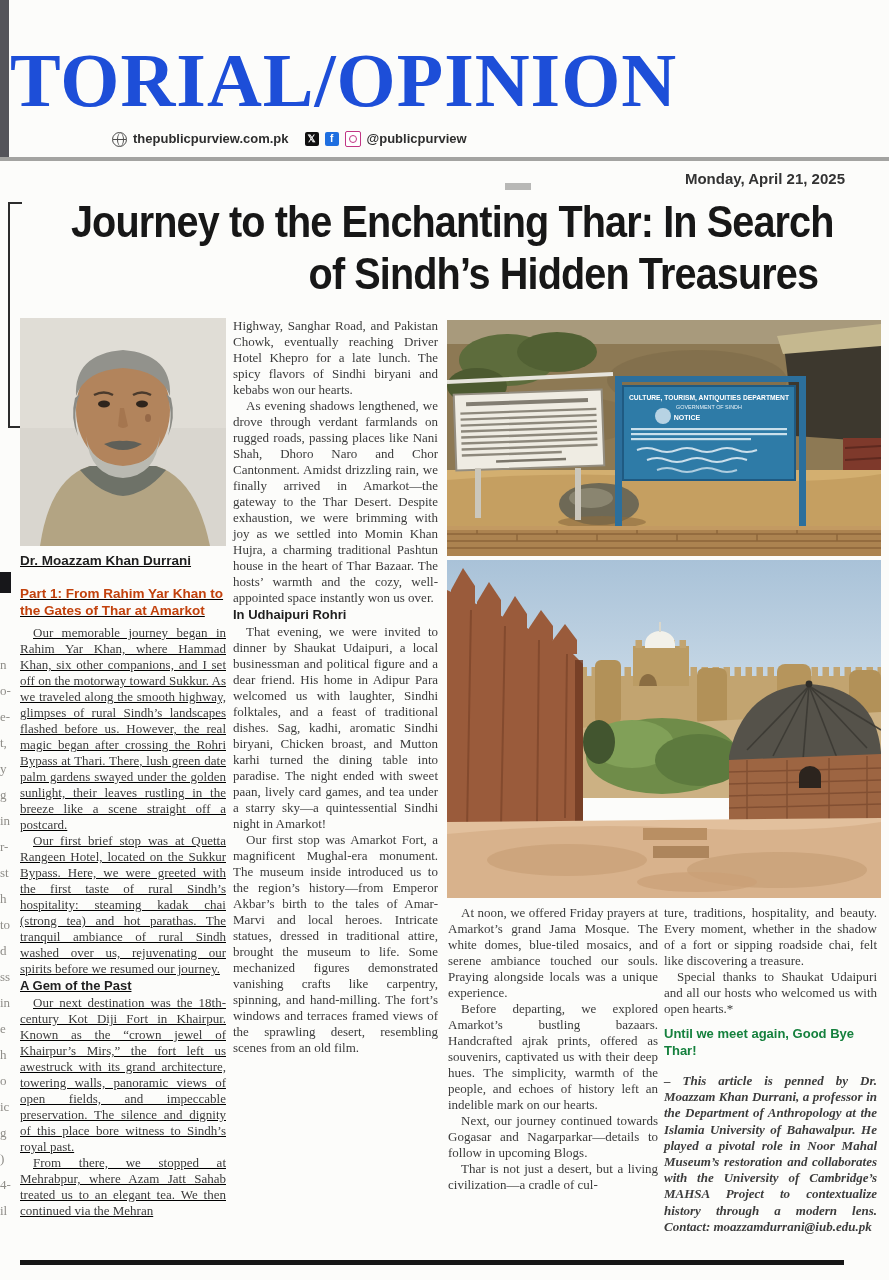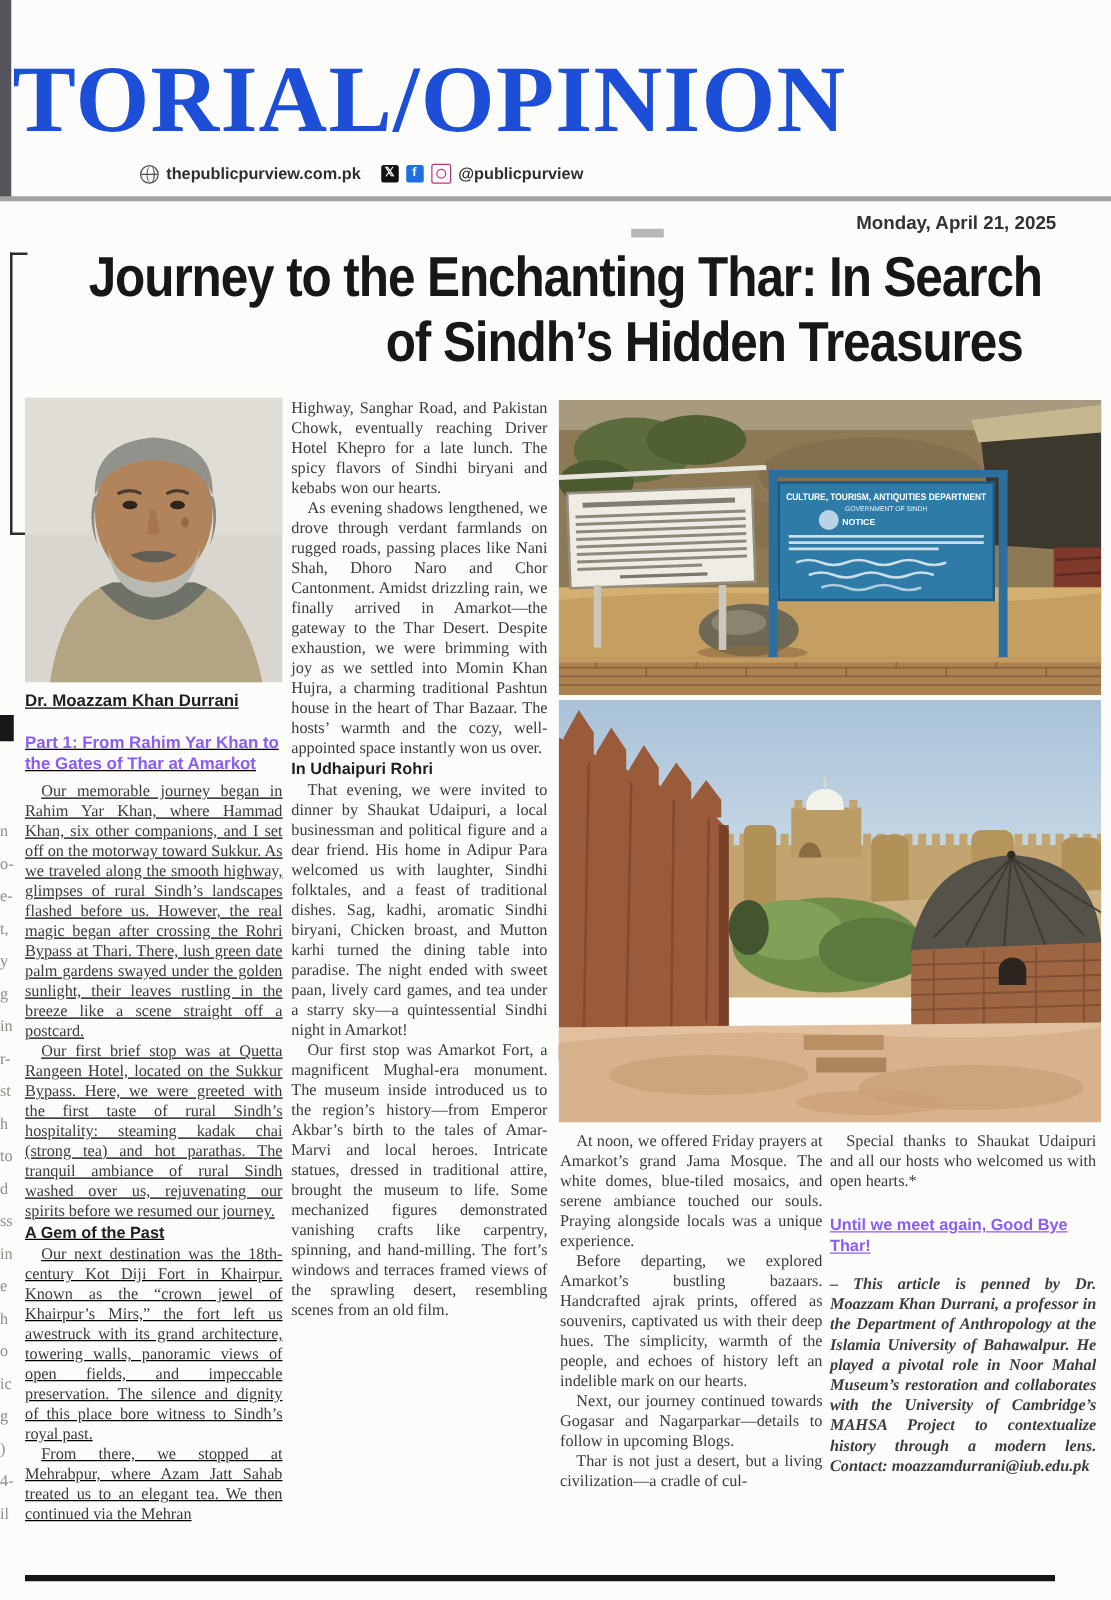--- a/index.html
+++ b/index.html
@@ -41,22 +41,22 @@
   .col{position:absolute;top:318px;}
   .col1{left:20px;width:206px;text-decoration:underline;}
   .col2{left:233px;width:205px;}
   .col3{left:448px;top:905px;width:210px;}
   .col4{left:664px;top:905px;width:213px;}
   .para{font:13px/16px "Liberation Serif",serif;color:#3b3b3b;text-align:justify;
         text-indent:13px;margin:0;}
   .para.flush{text-indent:0;}
   .subhead{font:bold 13px/16px "Liberation Sans",sans-serif;color:#1f1f1f;margin:1px 0 1px 0;}
   .caption{font:bold 13.5px/17px "Liberation Sans",sans-serif;color:#1f1f1f;margin-top:6px;}
-  .part-head{font:bold 13.5px/17px "Liberation Sans",sans-serif;color:#8b5cf6;margin:16px 0 6px 0;}
-  .signoff{font:bold 13px/17px "Liberation Sans",sans-serif;color:#8b5cf6;margin-top:18px;text-decoration:underline;}
+  .part-head{font:bold 13.5px/17px "Liberation Sans",sans-serif;color:#c2410c;margin:16px 0 6px 0;}
+  .signoff{font:bold 13px/17px "Liberation Sans",sans-serif;color:#15803d;margin-top:8px;}
   .bio{font:italic 13px/16.2px "Liberation Serif",serif;font-weight:bold;color:#3d3d3d;
        text-align:justify;margin-top:14px;}
   
   .photo1{position:absolute;left:447px;top:320px;width:434px;height:236px;}
   .photo2{position:absolute;left:447px;top:560px;width:434px;height:338px;}
   .author-photo{width:206px;height:228px;display:block;}
   .rule-bottom{position:absolute;left:20px;top:1260px;width:824px;height:5px;background:#161616;}
   svg{display:block;}
   svg text{font-family:"Liberation Sans",sans-serif;}
 </style>
@@ -297,19 +297,20 @@
   </svg>
 
   <div class="col col3">
     <p class="para">At noon, we offered Friday prayers at Amarkot’s grand Jama Mosque. The white domes, blue-tiled mosaics, and serene ambiance touched our souls. Praying alongside locals was a unique experience.</p>
     <p class="para">Before departing, we explored Amarkot’s bustling bazaars. Handcrafted ajrak prints, offered as souvenirs, captivated us with their deep hues. The simplicity, warmth of the people, and echoes of history left an indelible mark on our hearts.</p>
     <p class="para">Next, our journey continued towards Gogasar and Nagarparkar—details to follow in upcoming Blogs.</p>
     <p class="para">Thar is not just a desert, but a living civilization—a cradle of cul-</p>
   </div>
 
   <div class="col col4">
+    <p class="para flush">ture, traditions, hospitality, and beauty. Every moment, whether in the shadow of a fort or sipping roadside chai, felt like discovering a treasure.</p>
     <p class="para">Special thanks to Shaukat Udaipuri and all our hosts who welcomed us with open hearts.*</p>
     <div class="signoff">Until we meet again, Good Bye Thar!</div>
     <p class="bio">– This article is penned by Dr. Moazzam Khan Durrani, a professor in the Department of Anthropology at the Islamia University of Bahawalpur. He played a pivotal role in Noor Mahal Museum’s restoration and collaborates with the University of Cambridge’s MAHSA Project to contextualize history through a modern lens. Contact: moazzamdurrani@iub.edu.pk</p>
   </div>
 
   <div class="rule-bottom"></div>
 </div>
 
 </body></html>

